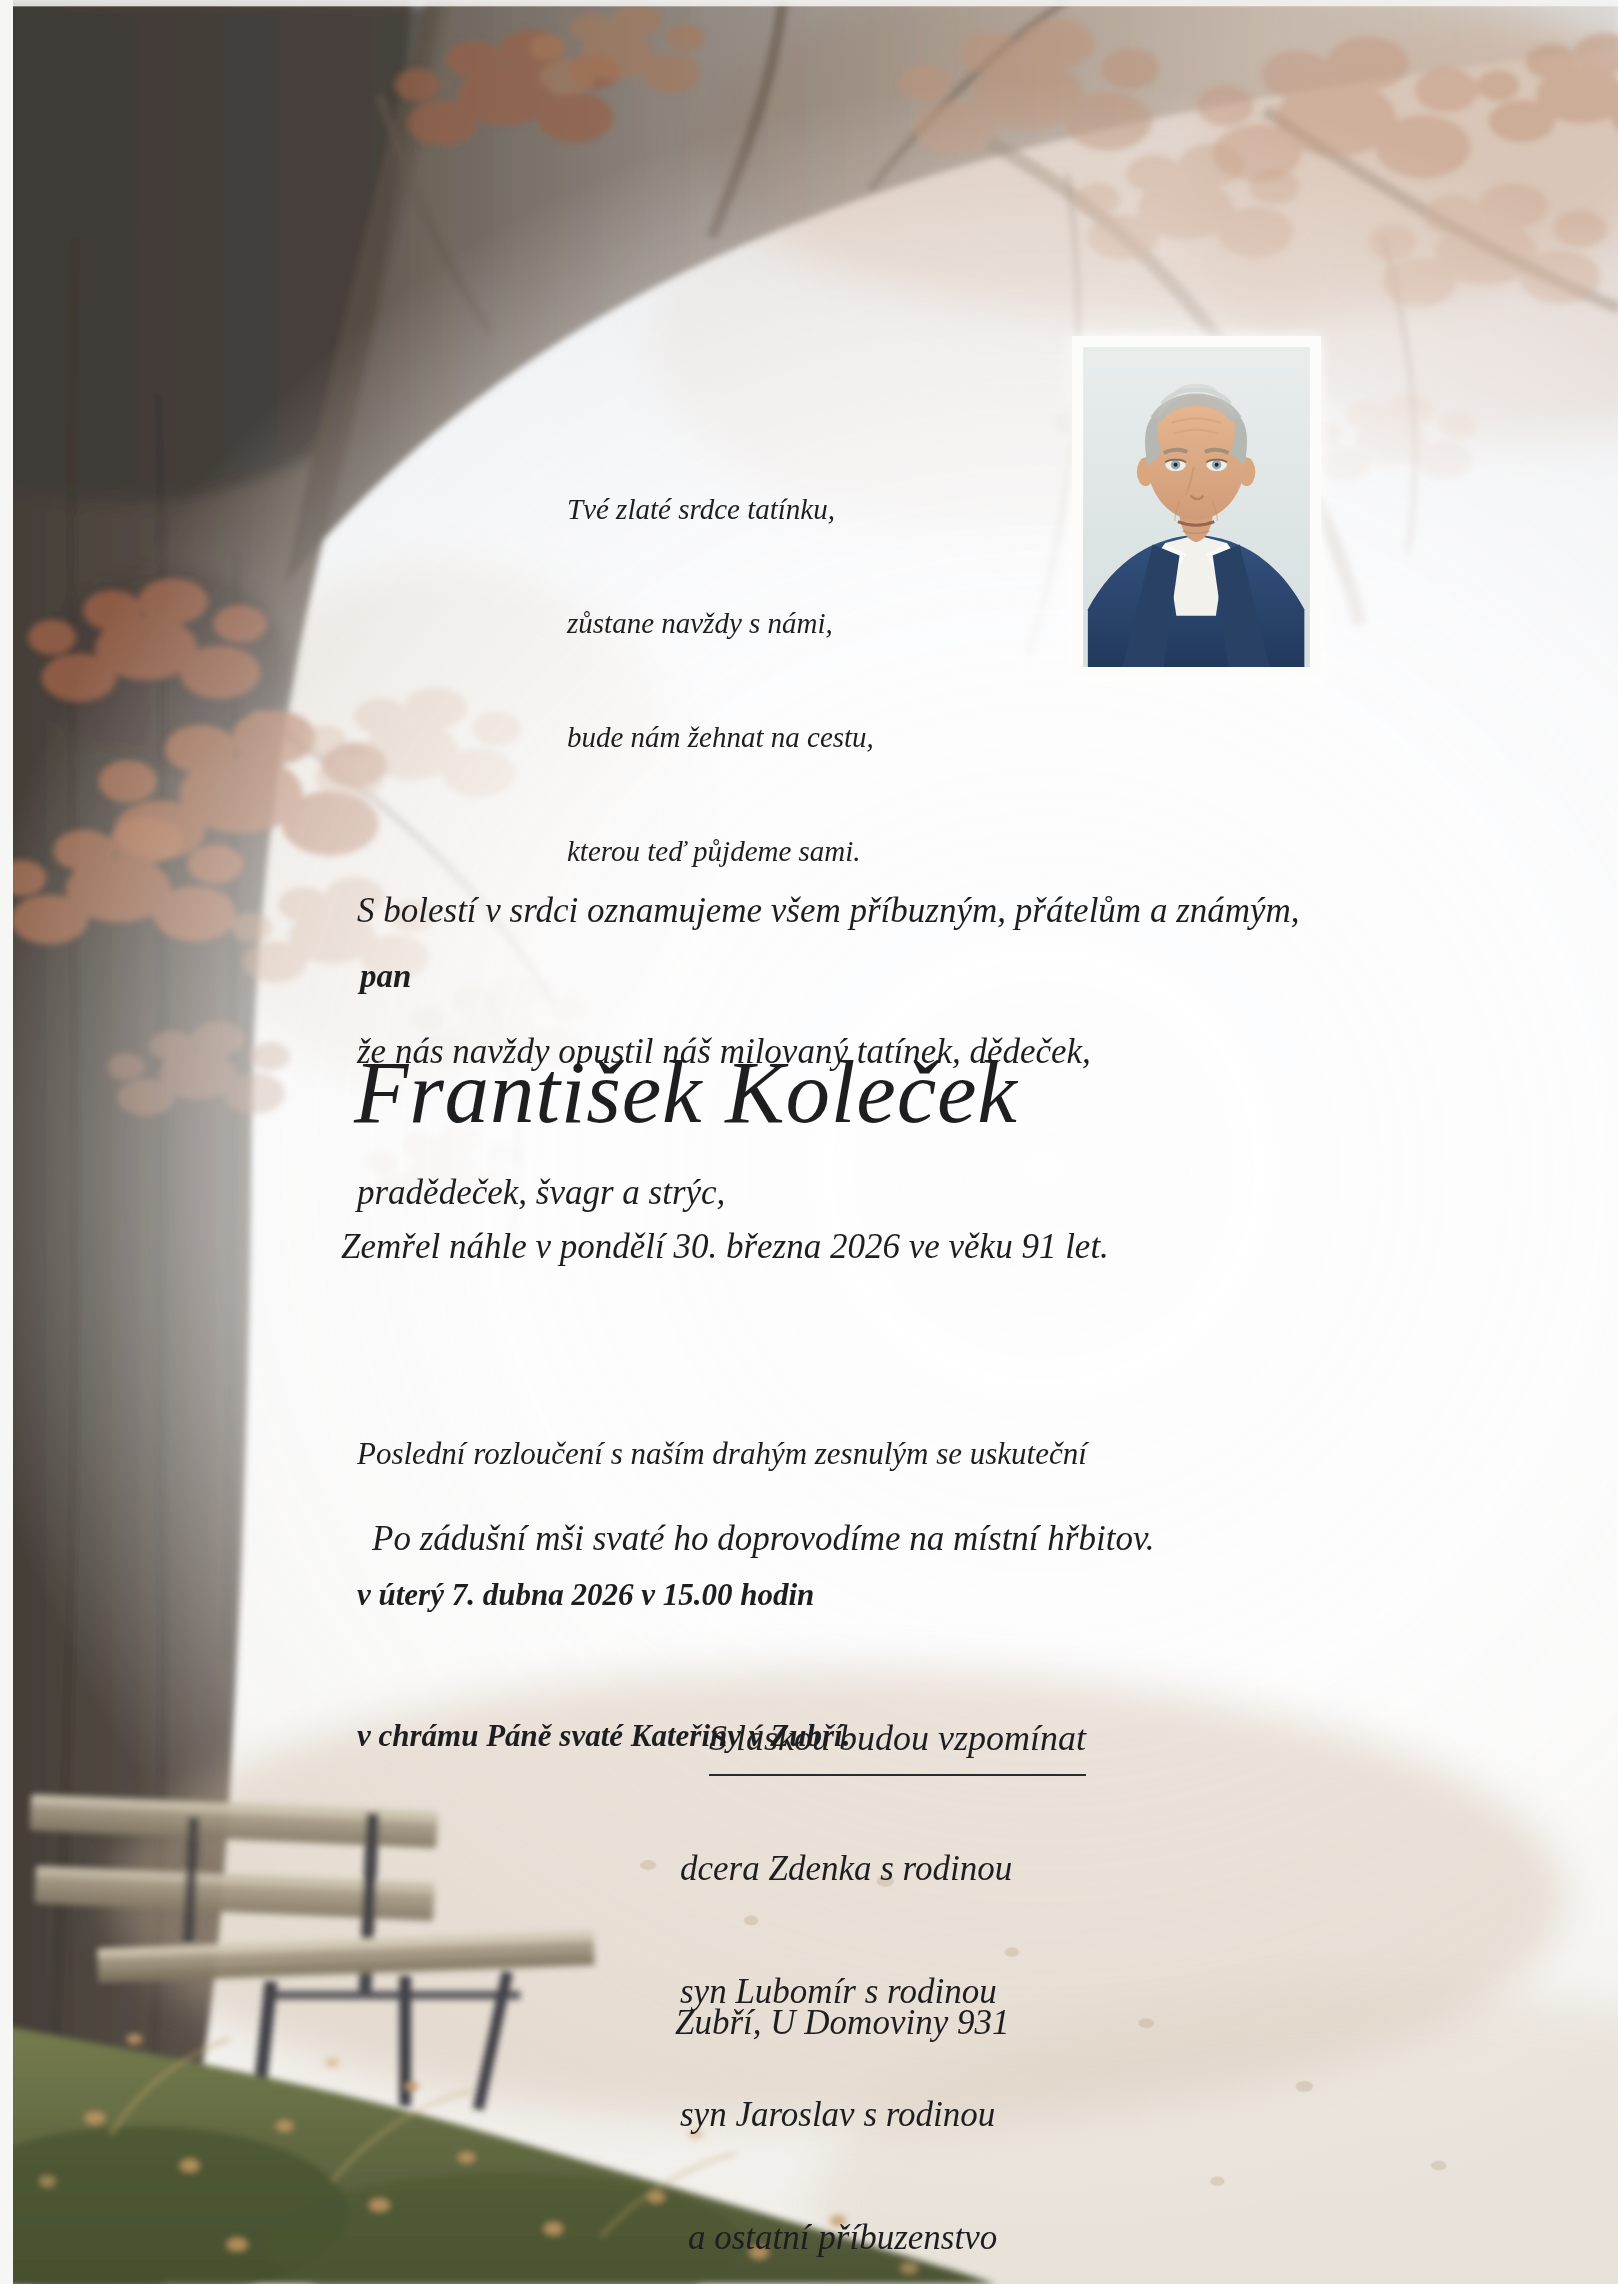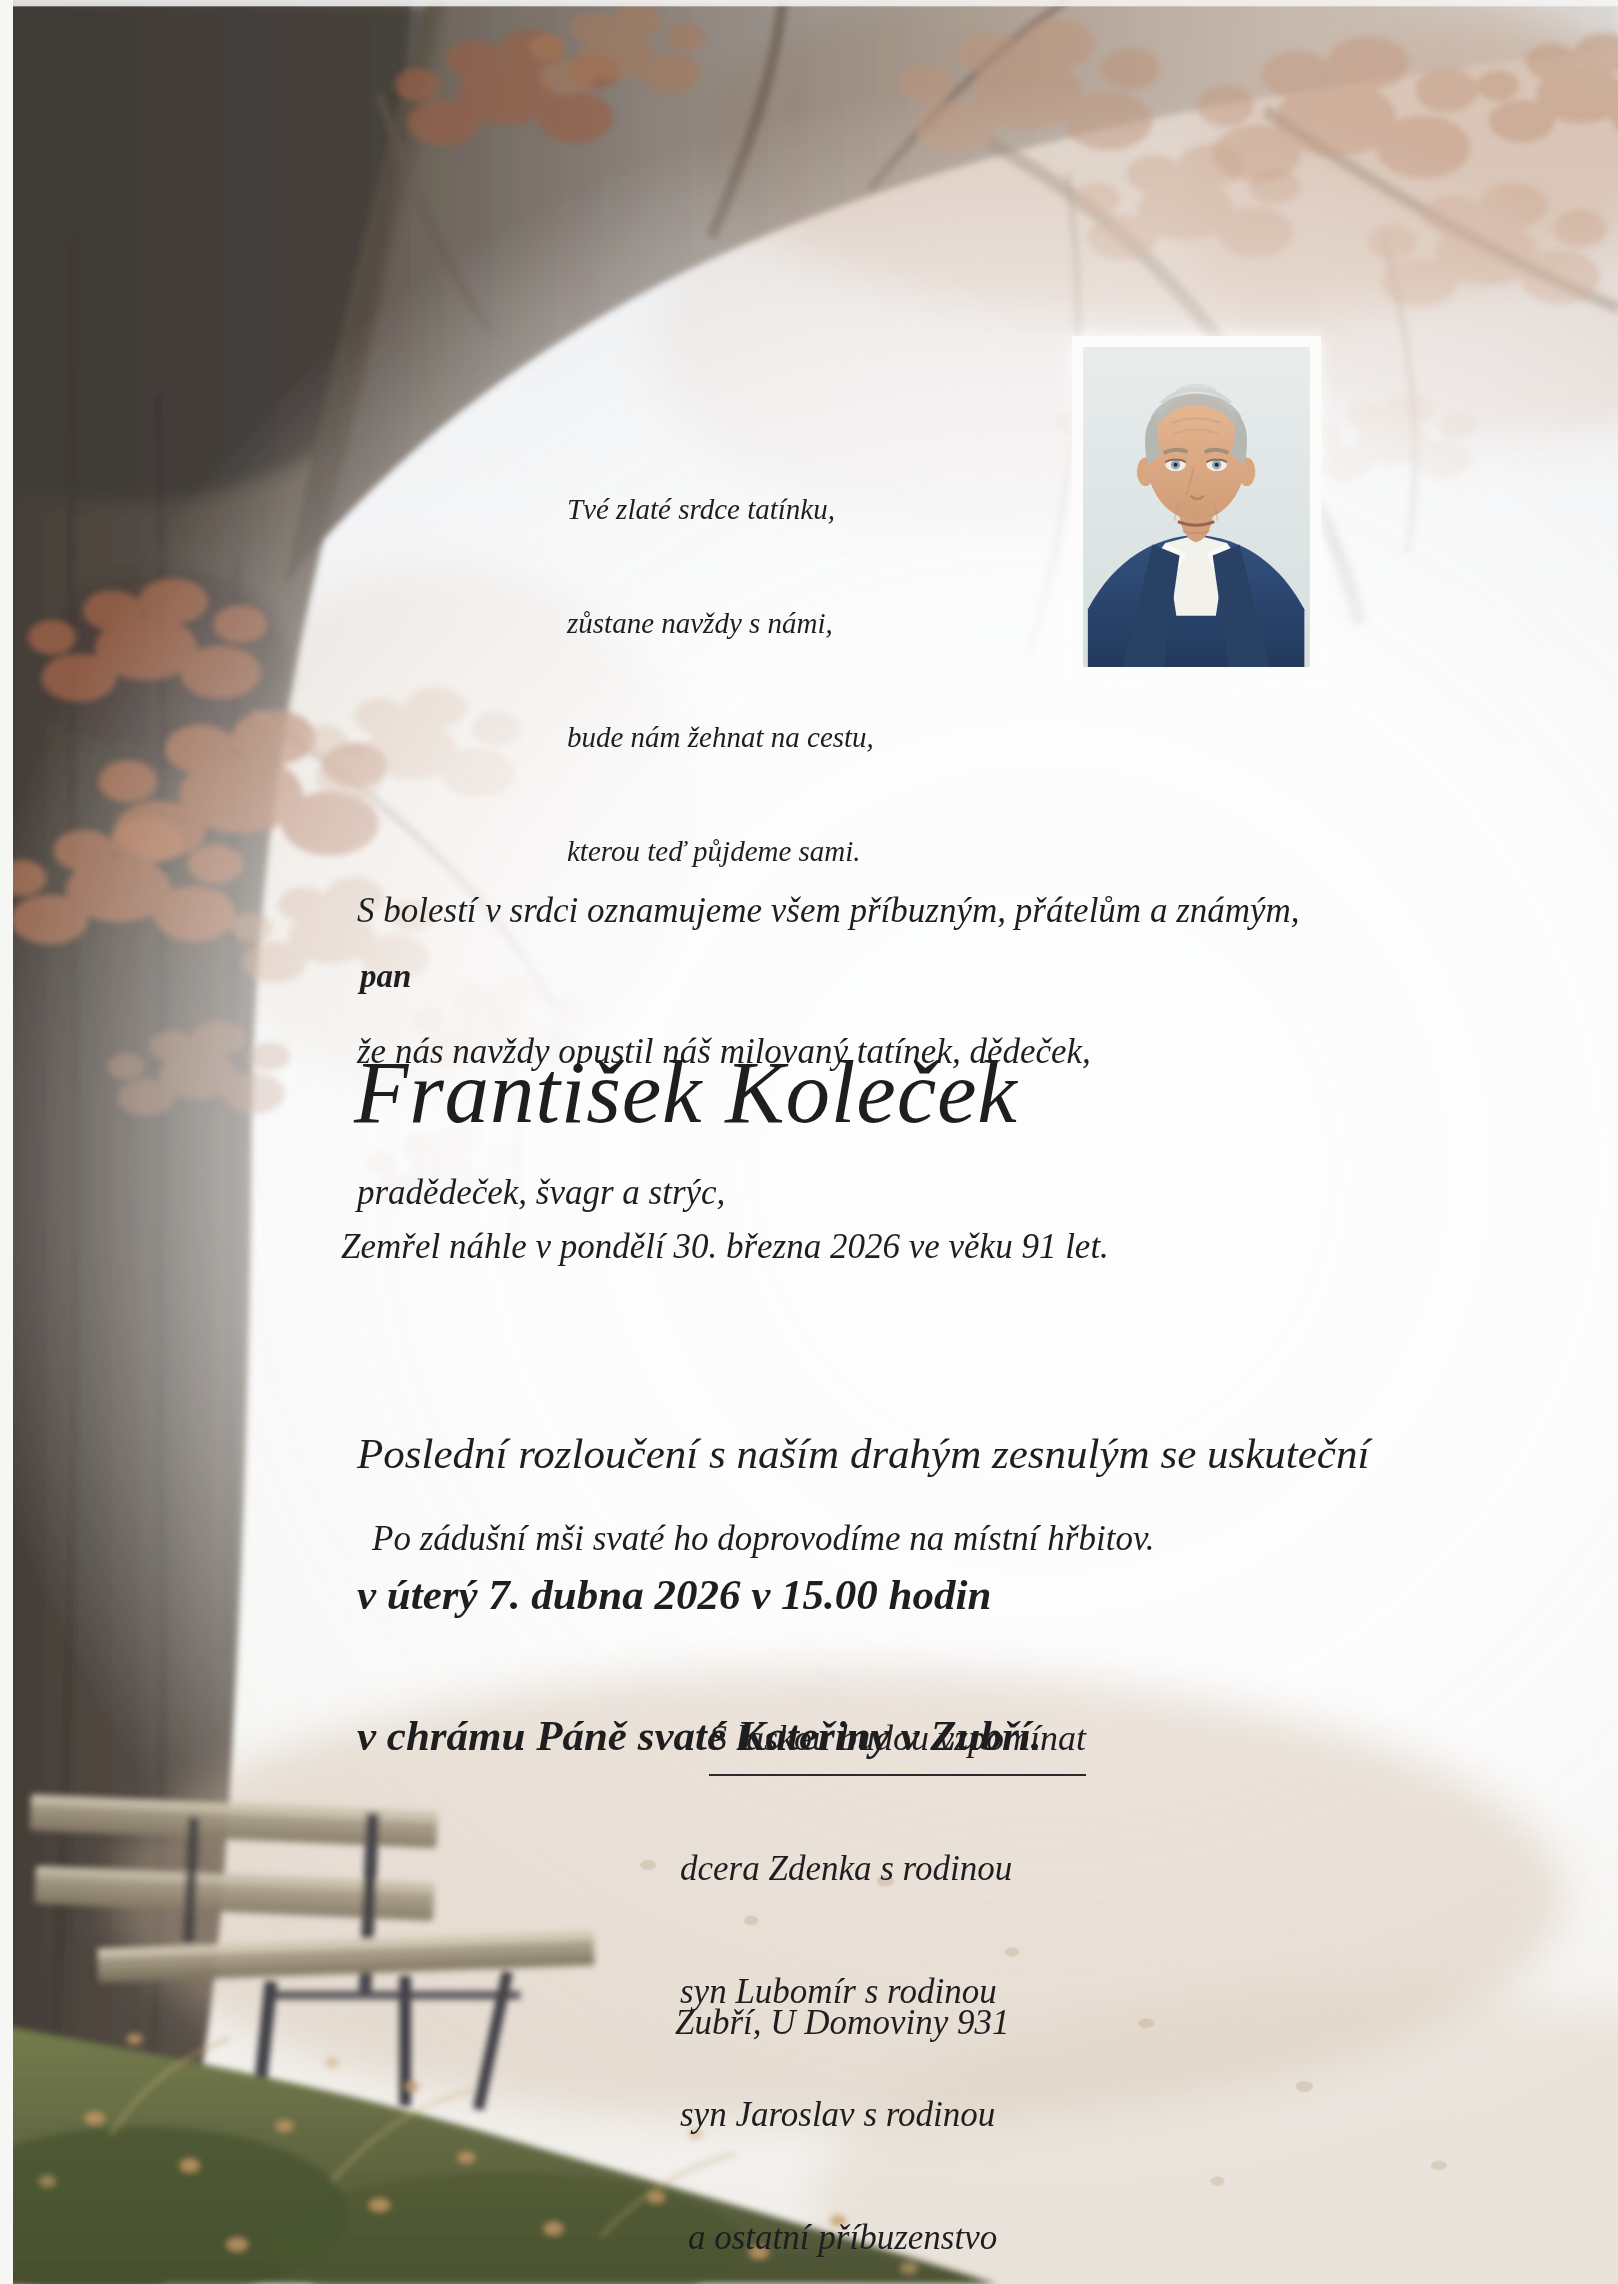--- a/index.html
+++ b/index.html
@@ -11,21 +11,21 @@
     font-family:"Liberation Serif","DejaVu Serif",serif;
     color:#1e1e20;
   }
   .bg{position:absolute;inset:0;width:100%;height:100%;}
   .txt{position:absolute;font-style:italic;white-space:pre;color:#1e1e20;}
   .poem{left:567px;top:414px;font-size:29px;line-height:38px;}
   .announce{left:357px;top:793px;font-size:35px;line-height:47px;}
   .honorific{left:360px;top:958px;font-size:33px;font-weight:bold;}
   .deceased{left:354px;top:1048px;font-size:89px;line-height:1;letter-spacing:0.8px;}
   .death{left:341px;top:1227px;font-size:35px;}
-  .farewell{left:357px;top:1336px;font-size:43px;line-height:47px;font-style:italic;}
+  .farewell{left:357px;top:1336px;font-size:31px;line-height:47px;font-style:italic;}
   .farewell .b{font-weight:bold;}
   .procession{left:372px;top:1519px;font-size:35px;}
   .rem-heading{left:673px;top:1675px;font-size:36px;}
   .rem-heading span{border-bottom:2.4px solid #2a2a2c;padding-bottom:16px;}
   .mourners{left:680px;top:1766px;font-size:35px;line-height:41px;}
   .mourners .others{padding-left:8px;}
   .address{left:675px;top:2003px;font-size:35px;}
   b{font-weight:normal;}
   .photo-card{
     position:absolute;left:1072px;top:336px;width:249px;height:342px;

